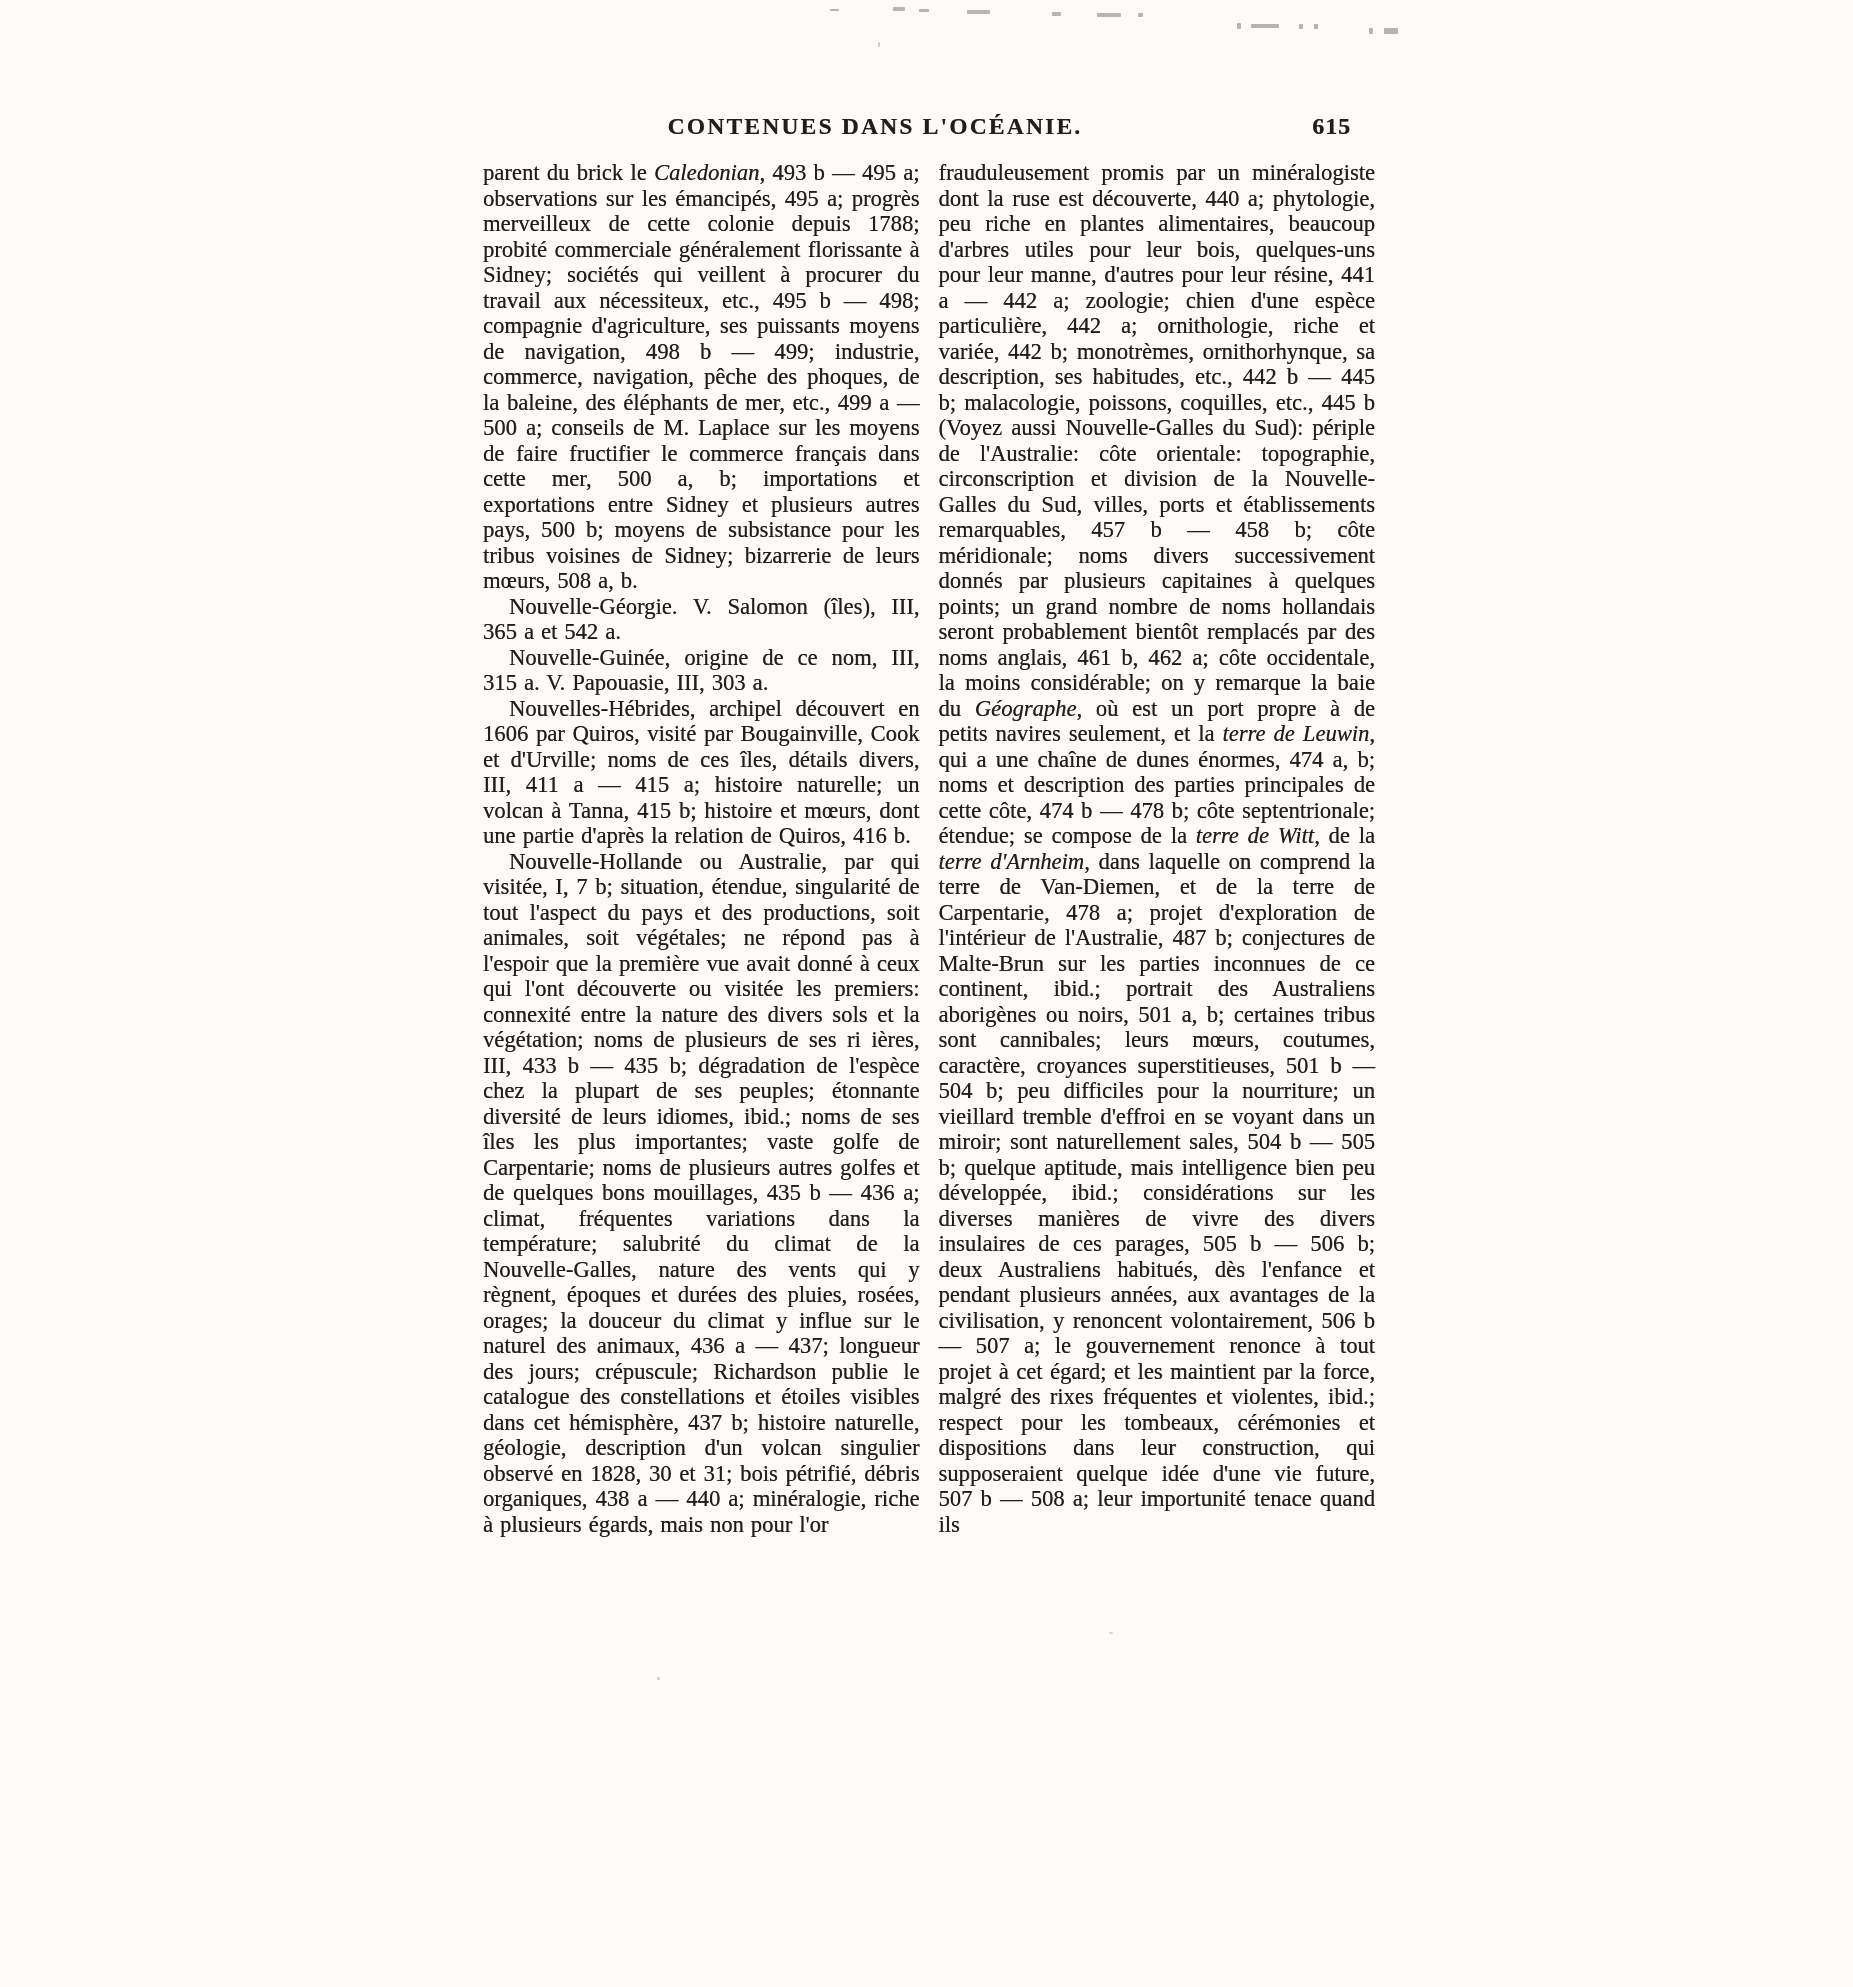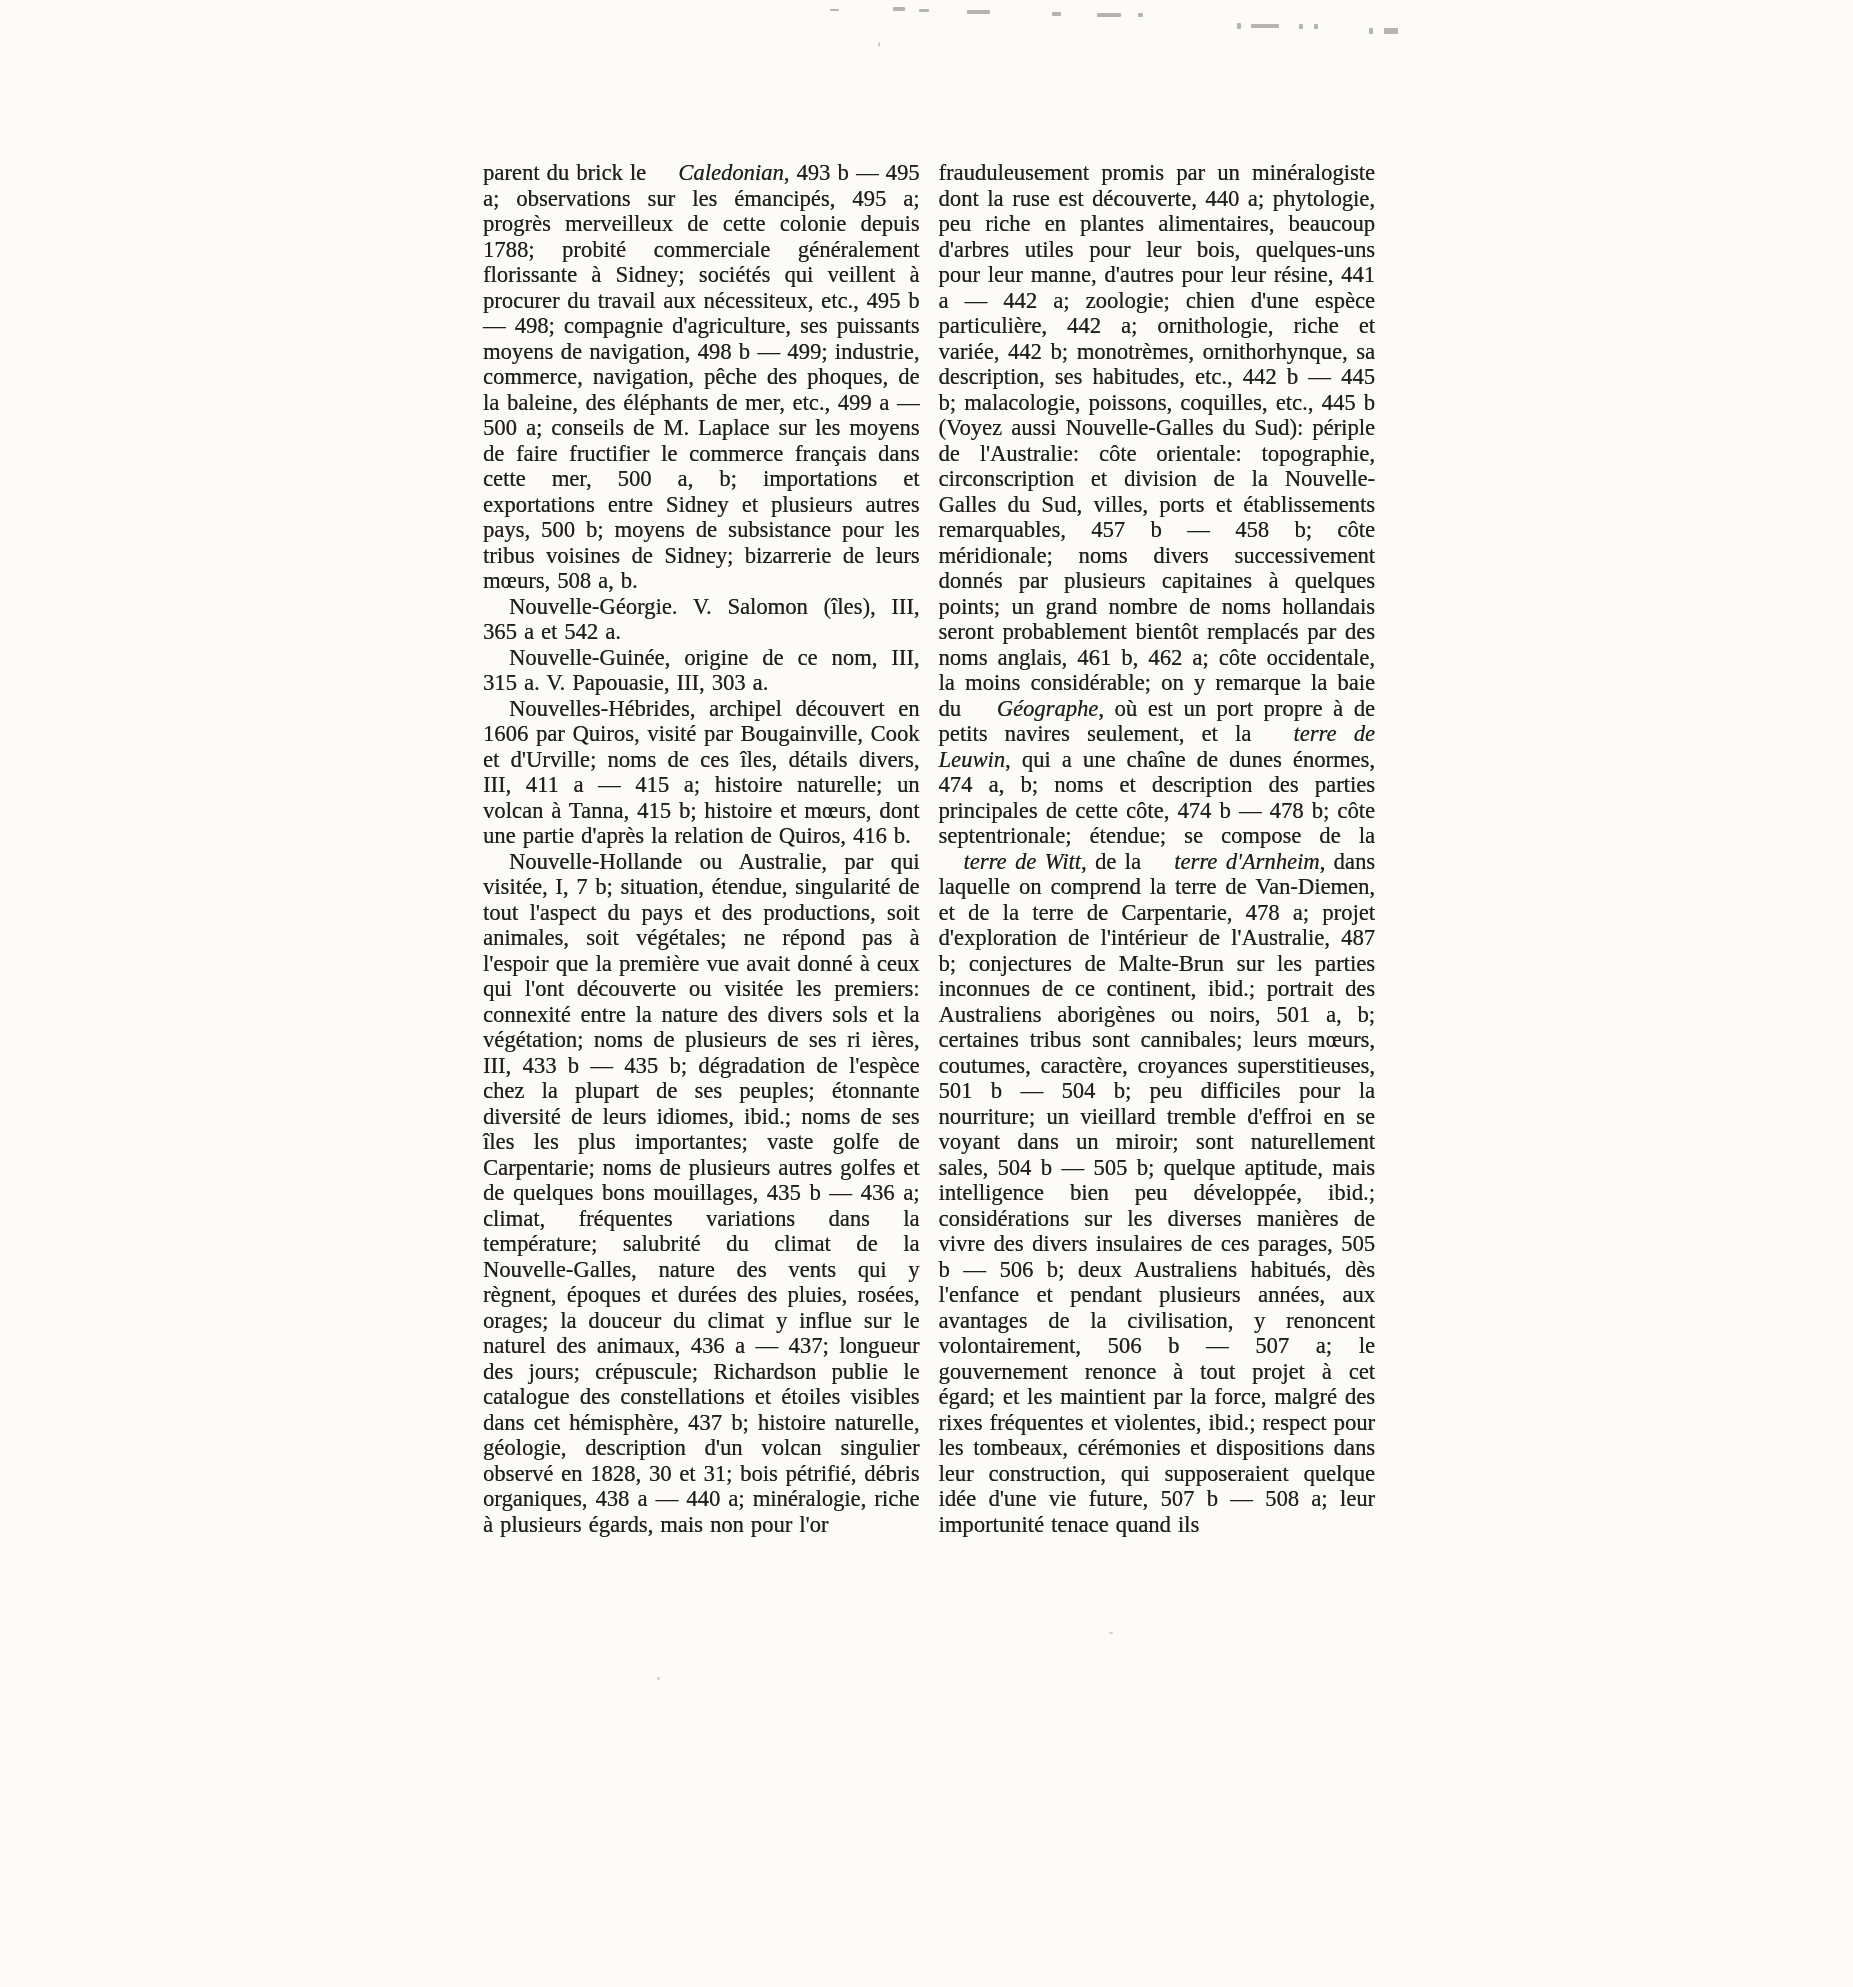--- a/index.html
+++ b/index.html
@@ -64,21 +64,21 @@
   }
   .column p.para {
     margin: 0;
     font-size: 22.6px;
     line-height: 25.5px;
     text-align: justify;
     word-spacing: 0.06em;
     text-shadow: 0.3px 0 0 rgba(32,29,26,0.72);
   }
   .column p.para.indent { text-indent: 26px; }
-  .column em { font-style: italic; margin-left: 25px; }
+  .column em { font-style: italic; }
 </style>
 </head>
 <body>
 
 <div class="page">
 
   <div>
     <div class="artifact" style="left:830px;  top:8.7px; width:8.7px; height:2.6px;"></div>
     <div class="artifact" style="left:893px; top:7px;  width:12px; height:4.3px;"></div>
     <div class="artifact" style="left:919px; top:8.7px; width:10.4px; height:3.5px;"></div>
@@ -90,20 +90,24 @@
     <div class="artifact" style="left:1251px; top:24px; width:28px; height:4.3px;"></div>
     <div class="artifact" style="left:1299px; top:24px; width:4.3px;  height:5.2px;"></div>
     <div class="artifact" style="left:1314px; top:24px; width:4.3px;  height:5.2px;"></div>
     <div class="artifact" style="left:1369px; top:28px; width:3.5px;  height:6px;"></div>
     <div class="artifact" style="left:1384px; top:28px; width:14px; height:6px;"></div>
     <div class="artifact" style="left:878px; top:42px; width:1.7px;  height:5.2px; opacity:0.35;"></div>
     <div class="artifact" style="left:657px;  top:1677px; width:2.6px; height:2.6px; opacity:0.3;"></div>
     <div class="artifact" style="left:1109px; top:1632px; width:3.5px; height:1.7px; opacity:0.3;"></div>
   </div>
 
+  <div class="header">
+    <div class="page-title">CONTENUES DANS L'OCÉANIE.</div>
+    <div class="page-number">615</div>
+  </div>
 
   <div class="columns">
     <div class="column">
         <p class="para"><span>parent du brick le </span><em>Caledonian</em><span>, 493 b — 495 a; observations sur les émancipés, 495 a; progrès merveilleux de cette colonie depuis 1788; probité commerciale généralement florissante à Sidney; sociétés qui veillent à procurer du travail aux nécessiteux, etc., 495 b — 498; compagnie d'agriculture, ses puissants moyens de navigation, 498 b — 499; industrie, commerce, navigation, pêche des phoques, de la baleine, des éléphants de mer, etc., 499 a — 500 a; conseils de M. Laplace sur les moyens de faire fructifier le commerce français dans cette mer, 500 a, b; importations et exportations entre Sidney et plusieurs autres pays, 500 b; moyens de subsistance pour les tribus voisines de Sidney; bizarrerie de leurs mœurs, 508 a, b.</span></p>
         <p class="para indent"><span>Nouvelle-Géorgie. V. Salomon (îles), III, 365 a et 542 a.</span></p>
         <p class="para indent"><span>Nouvelle-Guinée, origine de ce nom, III, 315 a. V. Papouasie, III, 303 a.</span></p>
         <p class="para indent"><span>Nouvelles-Hébrides, archipel découvert en 1606 par Quiros, visité par Bougainville, Cook et d'Urville; noms de ces îles, détails divers, III, 411 a — 415 a; histoire naturelle; un volcan à Tanna, 415 b; histoire et mœurs, dont une partie d'après la relation de Quiros, 416 b.</span></p>
         <p class="para indent"><span>Nouvelle-Hollande ou Australie, par qui visitée, I, 7 b; situation, étendue, singularité de tout l'aspect du pays et des productions, soit animales, soit végétales; ne répond pas à l'espoir que la première vue avait donné à ceux qui l'ont découverte ou visitée les premiers: connexité entre la nature des divers sols et la végétation; noms de plusieurs de ses ri ières, III, 433 b — 435 b; dégradation de l'espèce chez la plupart de ses peuples; étonnante diversité de leurs idiomes, ibid.; noms de ses îles les plus importantes; vaste golfe de Carpentarie; noms de plusieurs autres golfes et de quelques bons mouillages, 435 b — 436 a; climat, fréquentes variations dans la température; salubrité du climat de la Nouvelle-Galles, nature des vents qui y règnent, époques et durées des pluies, rosées, orages; la douceur du climat y influe sur le naturel des animaux, 436 a — 437; longueur des jours; crépuscule; Richardson publie le catalogue des constellations et étoiles visibles dans cet hémisphère, 437 b; histoire naturelle, géologie, description d'un volcan singulier observé en 1828, 30 et 31; bois pétrifié, débris organiques, 438 a — 440 a; minéralogie, riche à plusieurs égards, mais non pour l'or</span></p>
       </div>
     <div class="column">

